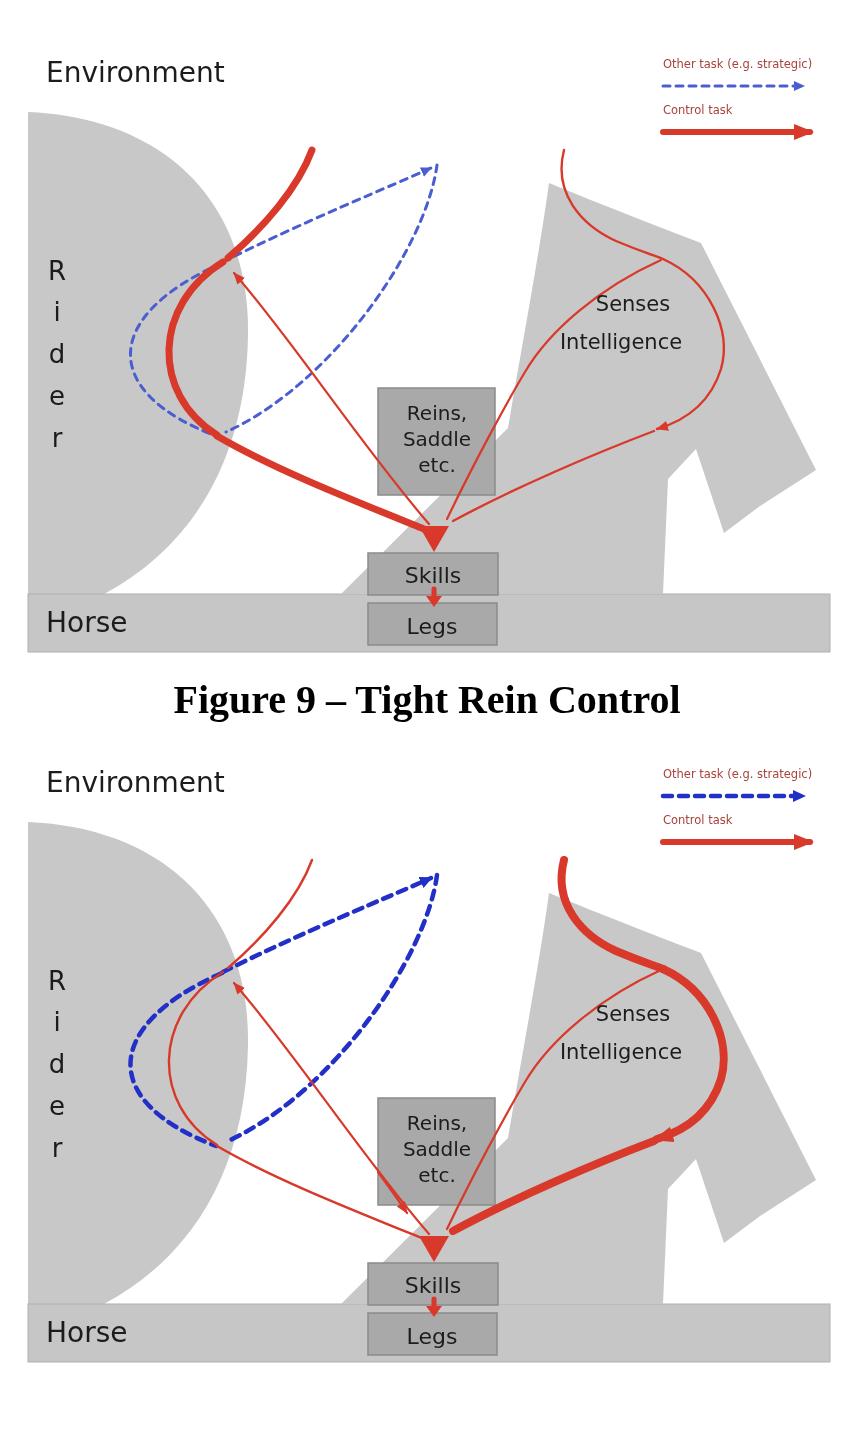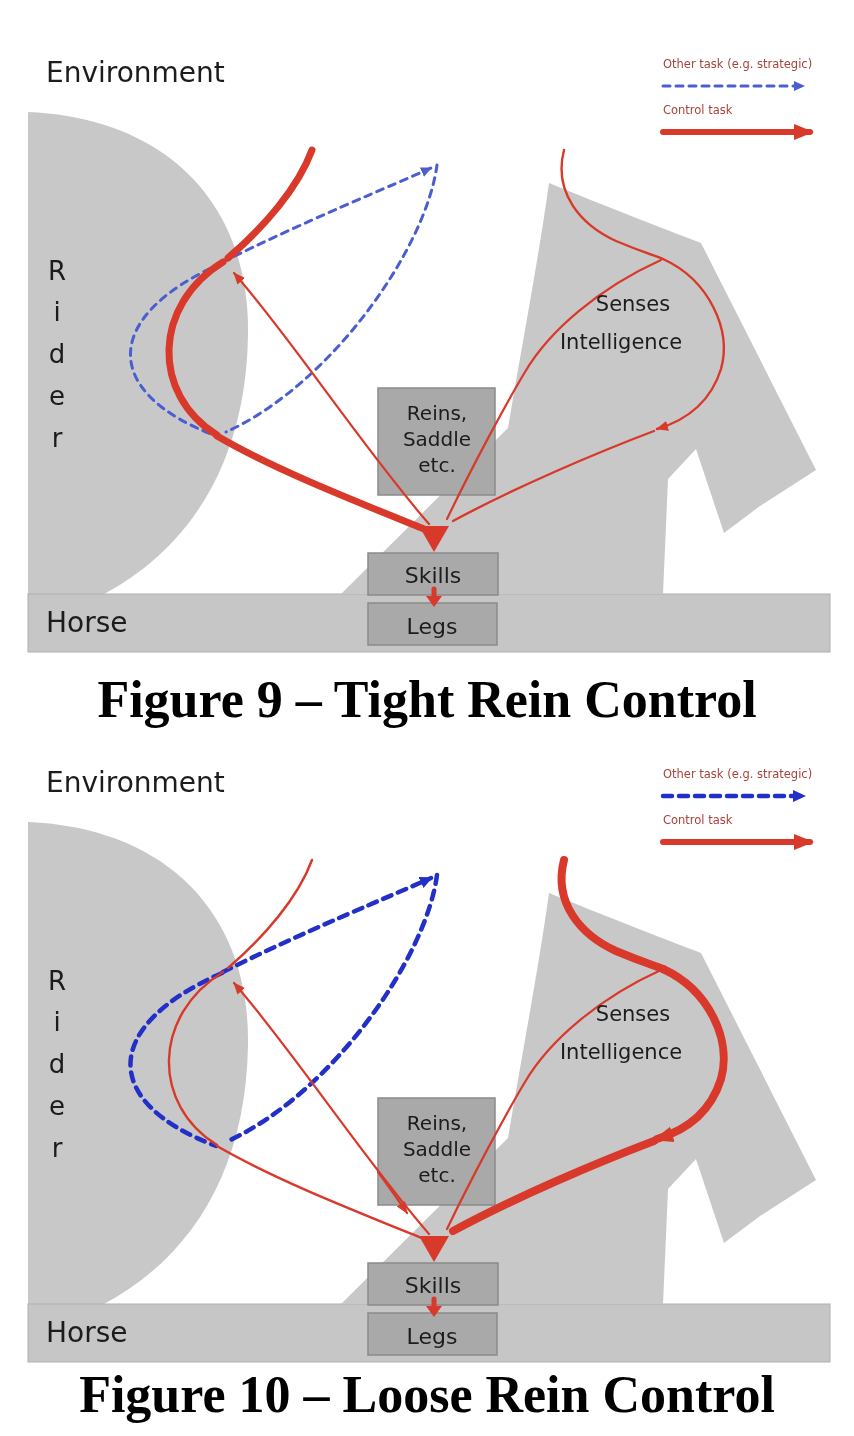--- a/index.html
+++ b/index.html
@@ -24,21 +24,21 @@
   
   .lbl{fill:#1c1c1c;font-family:"DejaVu Sans",sans-serif;}
   .lbl-big{font-size:28px;}
   .lbl-mid{font-size:21px;}
   .lbl-box{font-size:20px;}
   .lbl-skill{font-size:22px;}
   .lbl-rider{font-size:26px;}
   .legend-text{fill:#a8423a;font-size:11.5px;font-family:"DejaVu Sans",sans-serif;}
 
   .fig-caption{font-family:"Liberation Serif",serif;font-weight:700;color:#000;
-    text-align:center;font-size:52px;}
+    text-align:center;font-size:40px;}
   .cap9{height:88px;line-height:80px;}
   .cap10{height:70px;line-height:58px;}
 </style>
 </head>
 <body>
 
 <figure class="f9">
   <svg width="854" height="660" viewBox="0 0 854 660">
     <defs>
       <marker id="f9-thin-red" markerUnits="userSpaceOnUse" markerWidth="14" markerHeight="12" refX="11" refY="5" orient="auto">
@@ -185,14 +185,13 @@
     <text class="lbl lbl-mid" x="633" y="311" text-anchor="middle">Senses</text>
     <text class="lbl lbl-mid" x="621" y="349" text-anchor="middle">Intelligence</text>
     <g>
       <text class="lbl lbl-box" x="437" y="420" text-anchor="middle">Reins,</text>
       <text class="lbl lbl-box" x="437" y="446" text-anchor="middle">Saddle</text>
       <text class="lbl lbl-box" x="437" y="472" text-anchor="middle">etc.</text>
     </g>
     <text class="lbl lbl-skill" x="433" y="583" text-anchor="middle">Skills</text>
     <text class="lbl lbl-skill" x="432" y="634" text-anchor="middle">Legs</text>
   </svg>
-  <figcaption class="fig-caption cap10">Figure 10 – Loose Rein Control</figcaption>
 </figure>
 
 </body></html>

